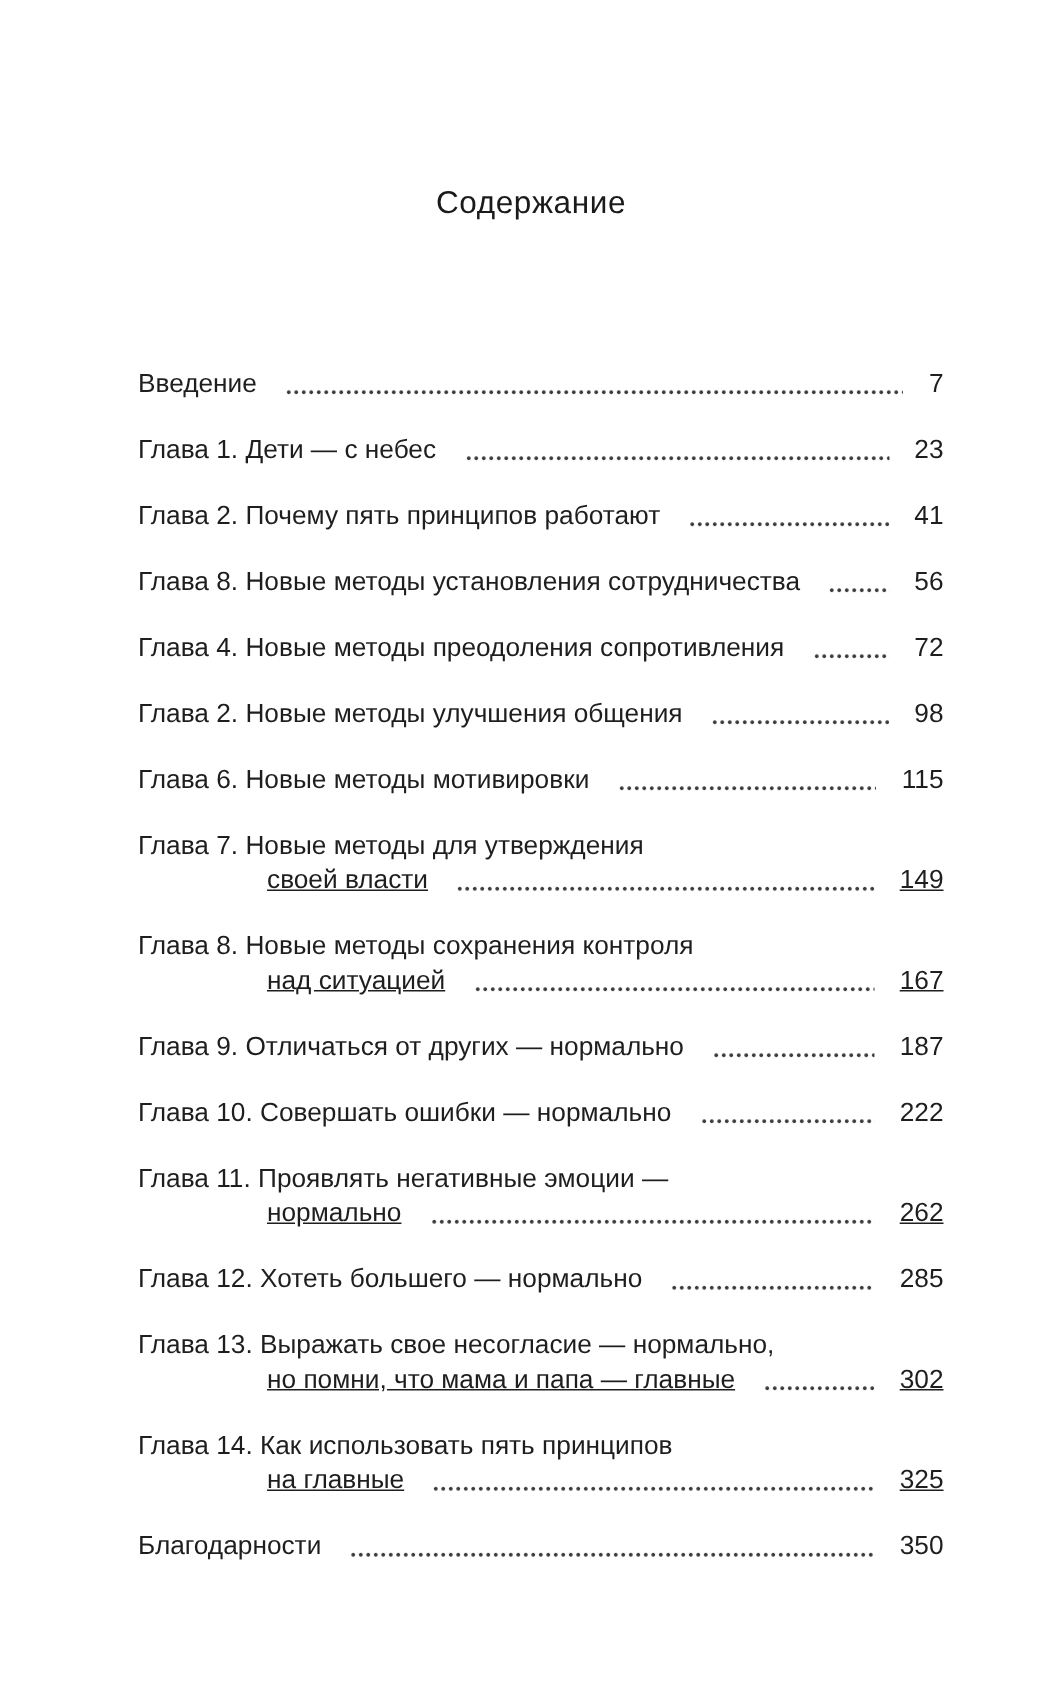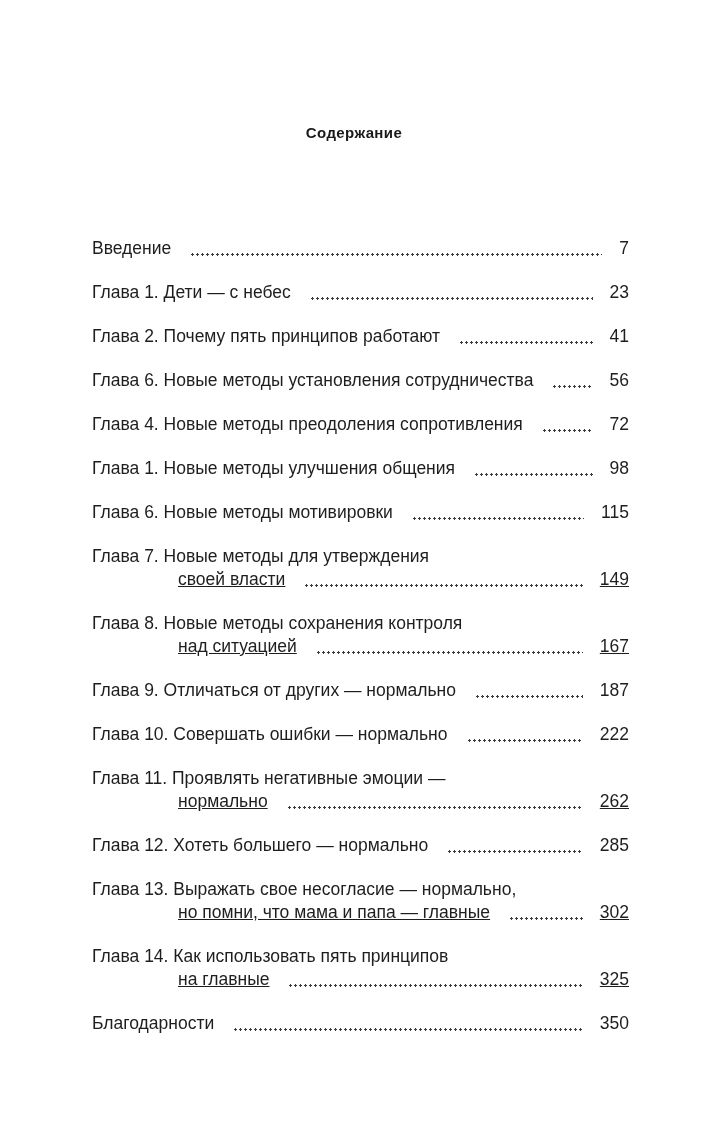--- a/index.html
+++ b/index.html
@@ -16,22 +16,22 @@
   }
   .page {
     width: 708px;
     height: 1133px;
     box-sizing: border-box;
     padding-top: 124px;
     overflow: hidden;
   }
   .title {
     text-align: center;
-    font-size: 15px;
-    font-weight: 700;
+    font-size: 21px;
+    font-weight: 400;
     letter-spacing: 0.4px;
     margin: 0 0 96px 0;
     color: #1a1a1a;
   }
   .toc {
     margin-left: 92px;
     width: 537px;
   }
   .toc-entry {
     margin-bottom: 21px;
@@ -87,35 +87,35 @@
       </div>
       <div class="toc-entry">
         <div class="toc-line">
           <span class="toc-text">Глава 2. Почему пять принципов работают</span>
           <span class="leader"></span>
           <span class="toc-page">41</span>
         </div>
       </div>
       <div class="toc-entry">
         <div class="toc-line">
-          <span class="toc-text">Глава 6. Новые методы установления сотрудничества</span>
+          <span class="toc-text">Глава 8. Новые методы установления сотрудничества</span>
           <span class="leader"></span>
           <span class="toc-page">56</span>
         </div>
       </div>
       <div class="toc-entry">
         <div class="toc-line">
           <span class="toc-text">Глава 4. Новые методы преодоления сопротивления</span>
           <span class="leader"></span>
           <span class="toc-page">72</span>
         </div>
       </div>
       <div class="toc-entry">
         <div class="toc-line">
-          <span class="toc-text">Глава 1. Новые методы улучшения общения</span>
+          <span class="toc-text">Глава 2. Новые методы улучшения общения</span>
           <span class="leader"></span>
           <span class="toc-page">98</span>
         </div>
       </div>
       <div class="toc-entry">
         <div class="toc-line">
           <span class="toc-text">Глава 6. Новые методы мотивировки</span>
           <span class="leader"></span>
           <span class="toc-page">115</span>
         </div>

